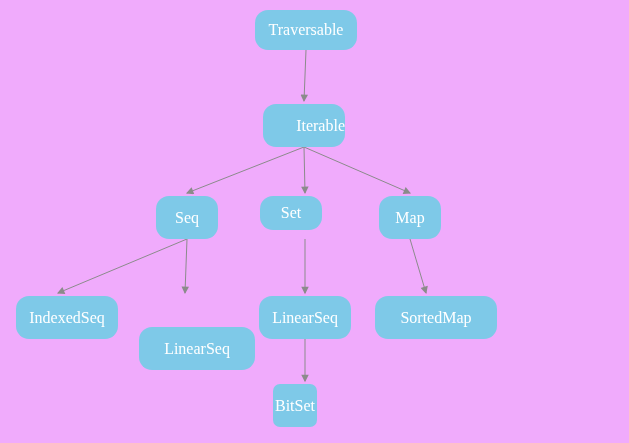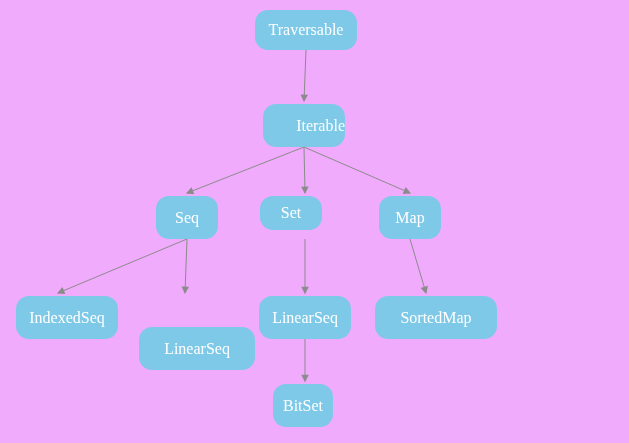--- a/index.html
+++ b/index.html
@@ -80,17 +80,17 @@
       </div>
       <div class="node" style="left: 139px; top: 296px; width: 116px; height: 43px; margin-top: 31px;">
         <span>LinearSeq</span>
       </div>
       <div class="node" style="left: 259px; top: 296px; width: 92px; height: 43px;">
         <span>LinearSeq</span>
       </div>
       <div class="node" style="left: 375px; top: 296px; width: 122px; height: 43px;">
         <span>SortedMap</span>
       </div>
-      <div class="node" style="left: 273px; top: 384px; width: 60px; height: 43px;">
+      <div class="node" style="left: 273px; top: 384px; width: 44px; height: 43px; border-radius: 7px;">
         <span>BitSet</span>
       </div>
     </div>
 </div>
 
 </body></html>

